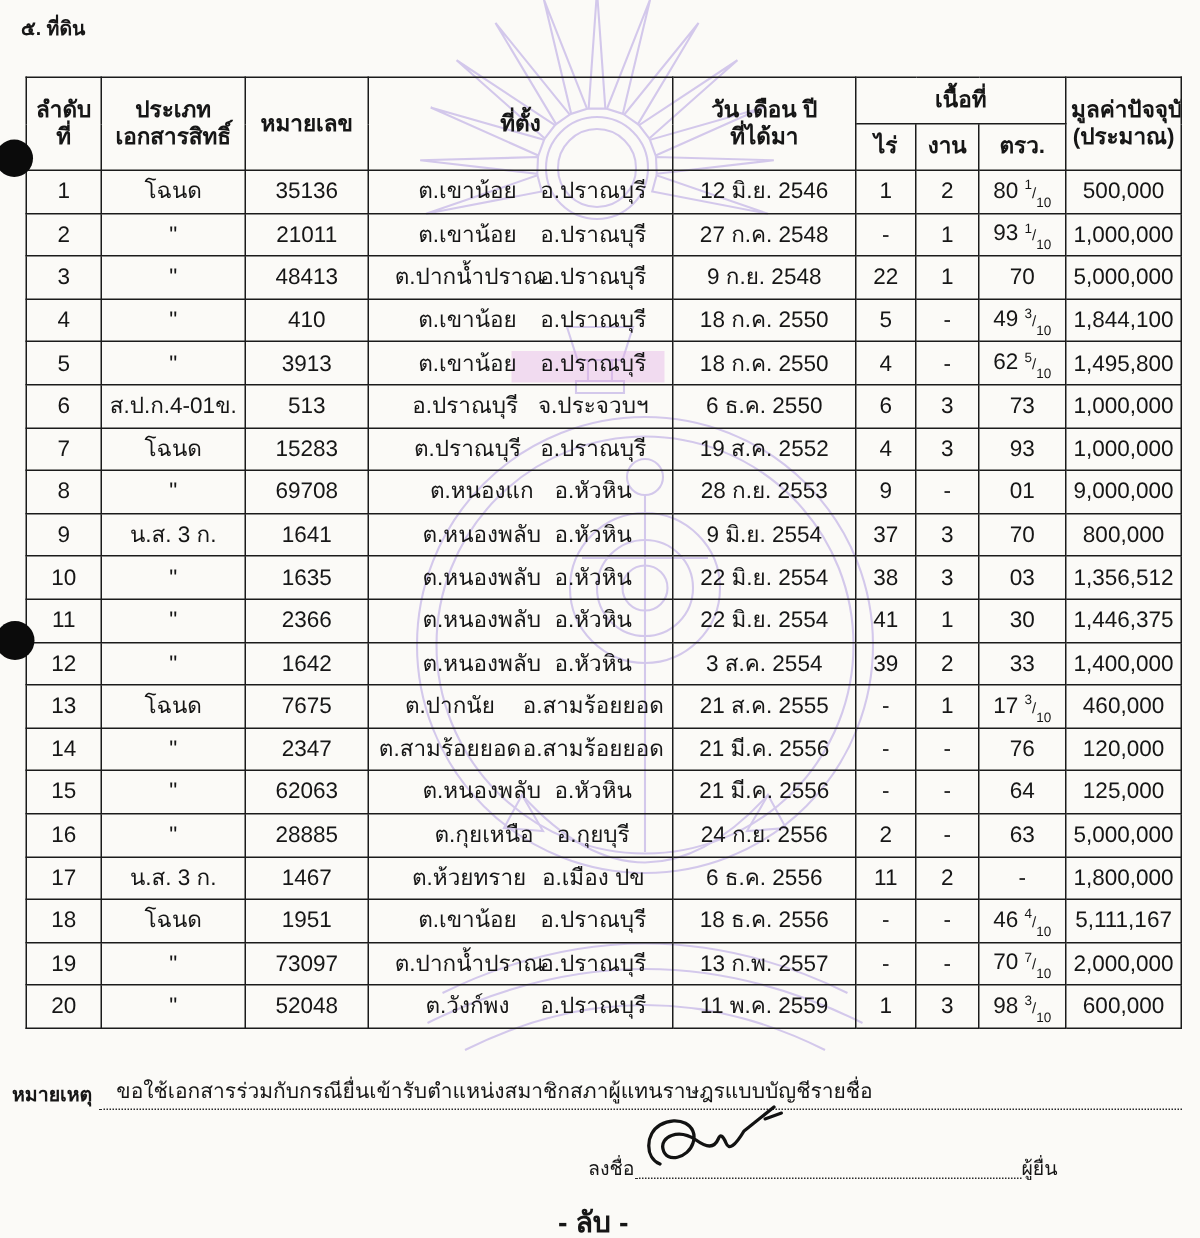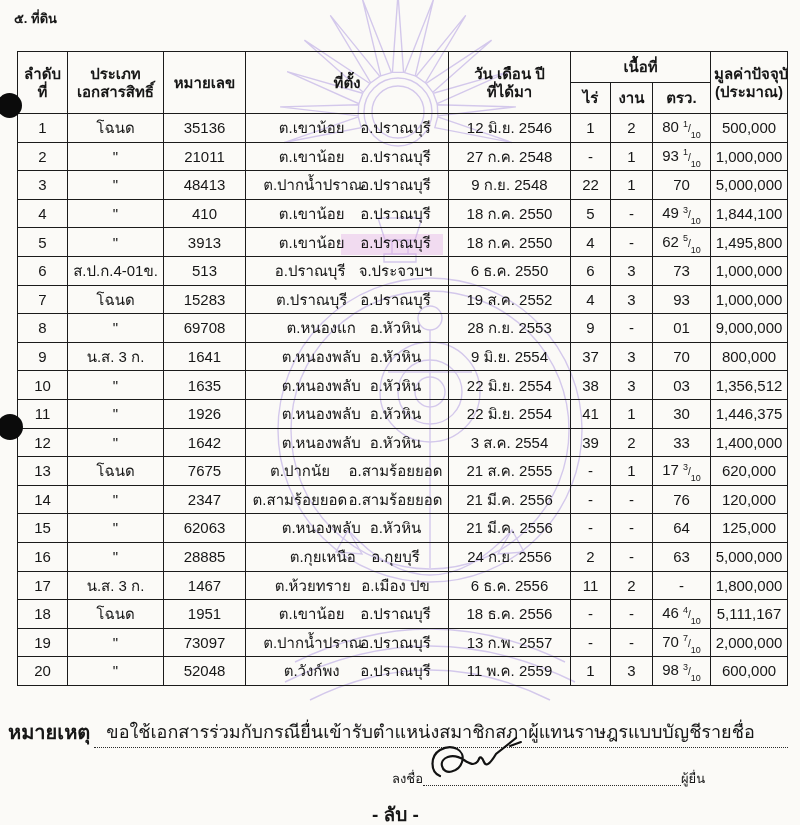--- a/index.html
+++ b/index.html
@@ -31,22 +31,22 @@
   td.loc{text-align:left;padding-left:6px}
   td.loc .t{display:inline-block;width:97px}
   td.loc .a{display:inline-block}
   td.val{text-align:right;padding-right:7px;font-size:14.5px}
   .fr{font-size:10px;letter-spacing:0}
   .fr sup{font-size:9px;position:relative;top:-1px}
   .fr sub{font-size:9px;position:relative;top:3px}
   .hline{display:block}
   
   .note{position:absolute;left:8px;top:716px;width:780px;display:flex;align-items:flex-end;z-index:4}
-  .note .lbl{font-weight:bold;font-size:20px;white-space:nowrap}
-  .note .txt{flex:1;margin-left:4px;border-bottom:1.6px dotted #2a2a2a;font-size:18px;padding:0 0 1px 12px;white-space:nowrap;overflow:hidden}
+  .note .lbl{font-weight:bold;font-size:13px;white-space:nowrap}
+  .note .txt{flex:1;margin-left:4px;border-bottom:1.6px dotted #2a2a2a;font-size:14px;padding:0 0 1px 12px;white-space:nowrap;overflow:hidden}
   .signrow{position:absolute;left:392px;top:768px;display:flex;align-items:center;z-index:4;font-size:13px}
   .signrow .dots{display:inline-block;width:258px;border-bottom:1.6px dotted #2a2a2a;height:14px}
   .signature{position:absolute;left:424px;top:736px;z-index:5}
   .classif{position:absolute;left:372px;top:799px;font-size:19px;font-weight:bold;z-index:4}
 </style>
 </head>
 <body>
 
 <div class="wm">
   <svg id="wm-svg" width="800" height="825" viewBox="0 0 800 825" fill="none">
@@ -238,21 +238,21 @@
         <td class="loc"><span class="t">ต.หนองพลับ</span><span class="a">อ.หัวหิน</span></td>
         <td>22 มิ.ย. 2554</td>
         <td>38</td>
         <td>3</td>
         <td>03</td>
         <td class="val">1,356,512</td>
       </tr>
       <tr>
         <td>11</td>
         <td>"</td>
-        <td>1926</td>
+        <td>2366</td>
         <td class="loc"><span class="t">ต.หนองพลับ</span><span class="a">อ.หัวหิน</span></td>
         <td>22 มิ.ย. 2554</td>
         <td>41</td>
         <td>1</td>
         <td>30</td>
         <td class="val">1,446,375</td>
       </tr>
       <tr>
         <td>12</td>
         <td>"</td>
@@ -266,21 +266,21 @@
       </tr>
       <tr>
         <td>13</td>
         <td>โฉนด</td>
         <td>7675</td>
         <td class="loc"><span class="t">ต.ปากนัย</span><span class="a">อ.สามร้อยยอด</span></td>
         <td>21 ส.ค. 2555</td>
         <td>-</td>
         <td>1</td>
         <td>17 <span class="fr"><sup>3</sup>/<sub>10</sub></span></td>
-        <td class="val">620,000</td>
+        <td class="val">460,000</td>
       </tr>
       <tr>
         <td>14</td>
         <td>"</td>
         <td>2347</td>
         <td class="loc"><span class="t">ต.สามร้อยยอด</span><span class="a">อ.สามร้อยยอด</span></td>
         <td>21 มี.ค. 2556</td>
         <td>-</td>
         <td>-</td>
         <td>76</td>

